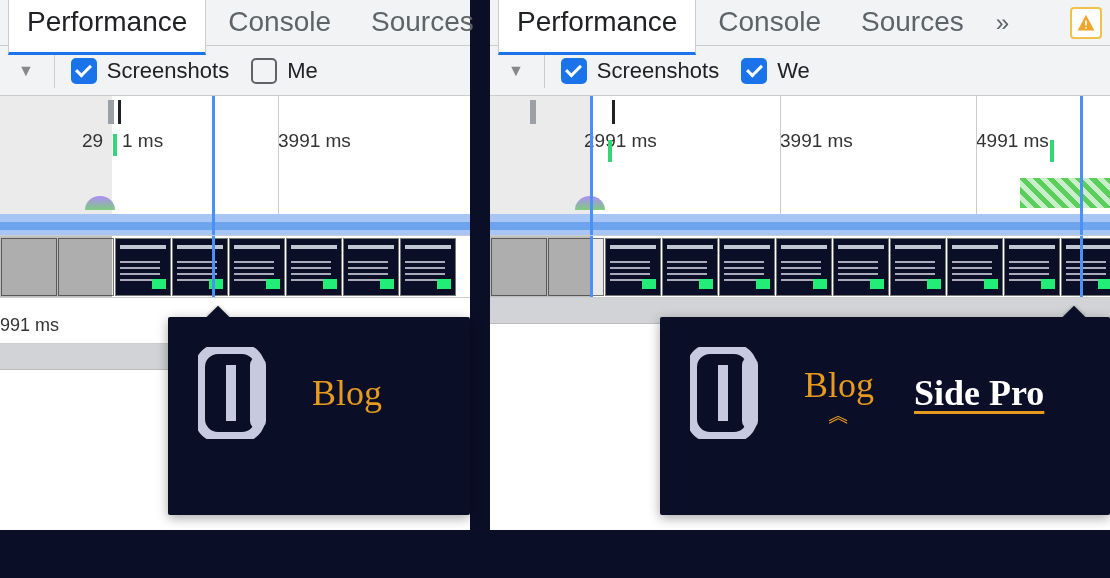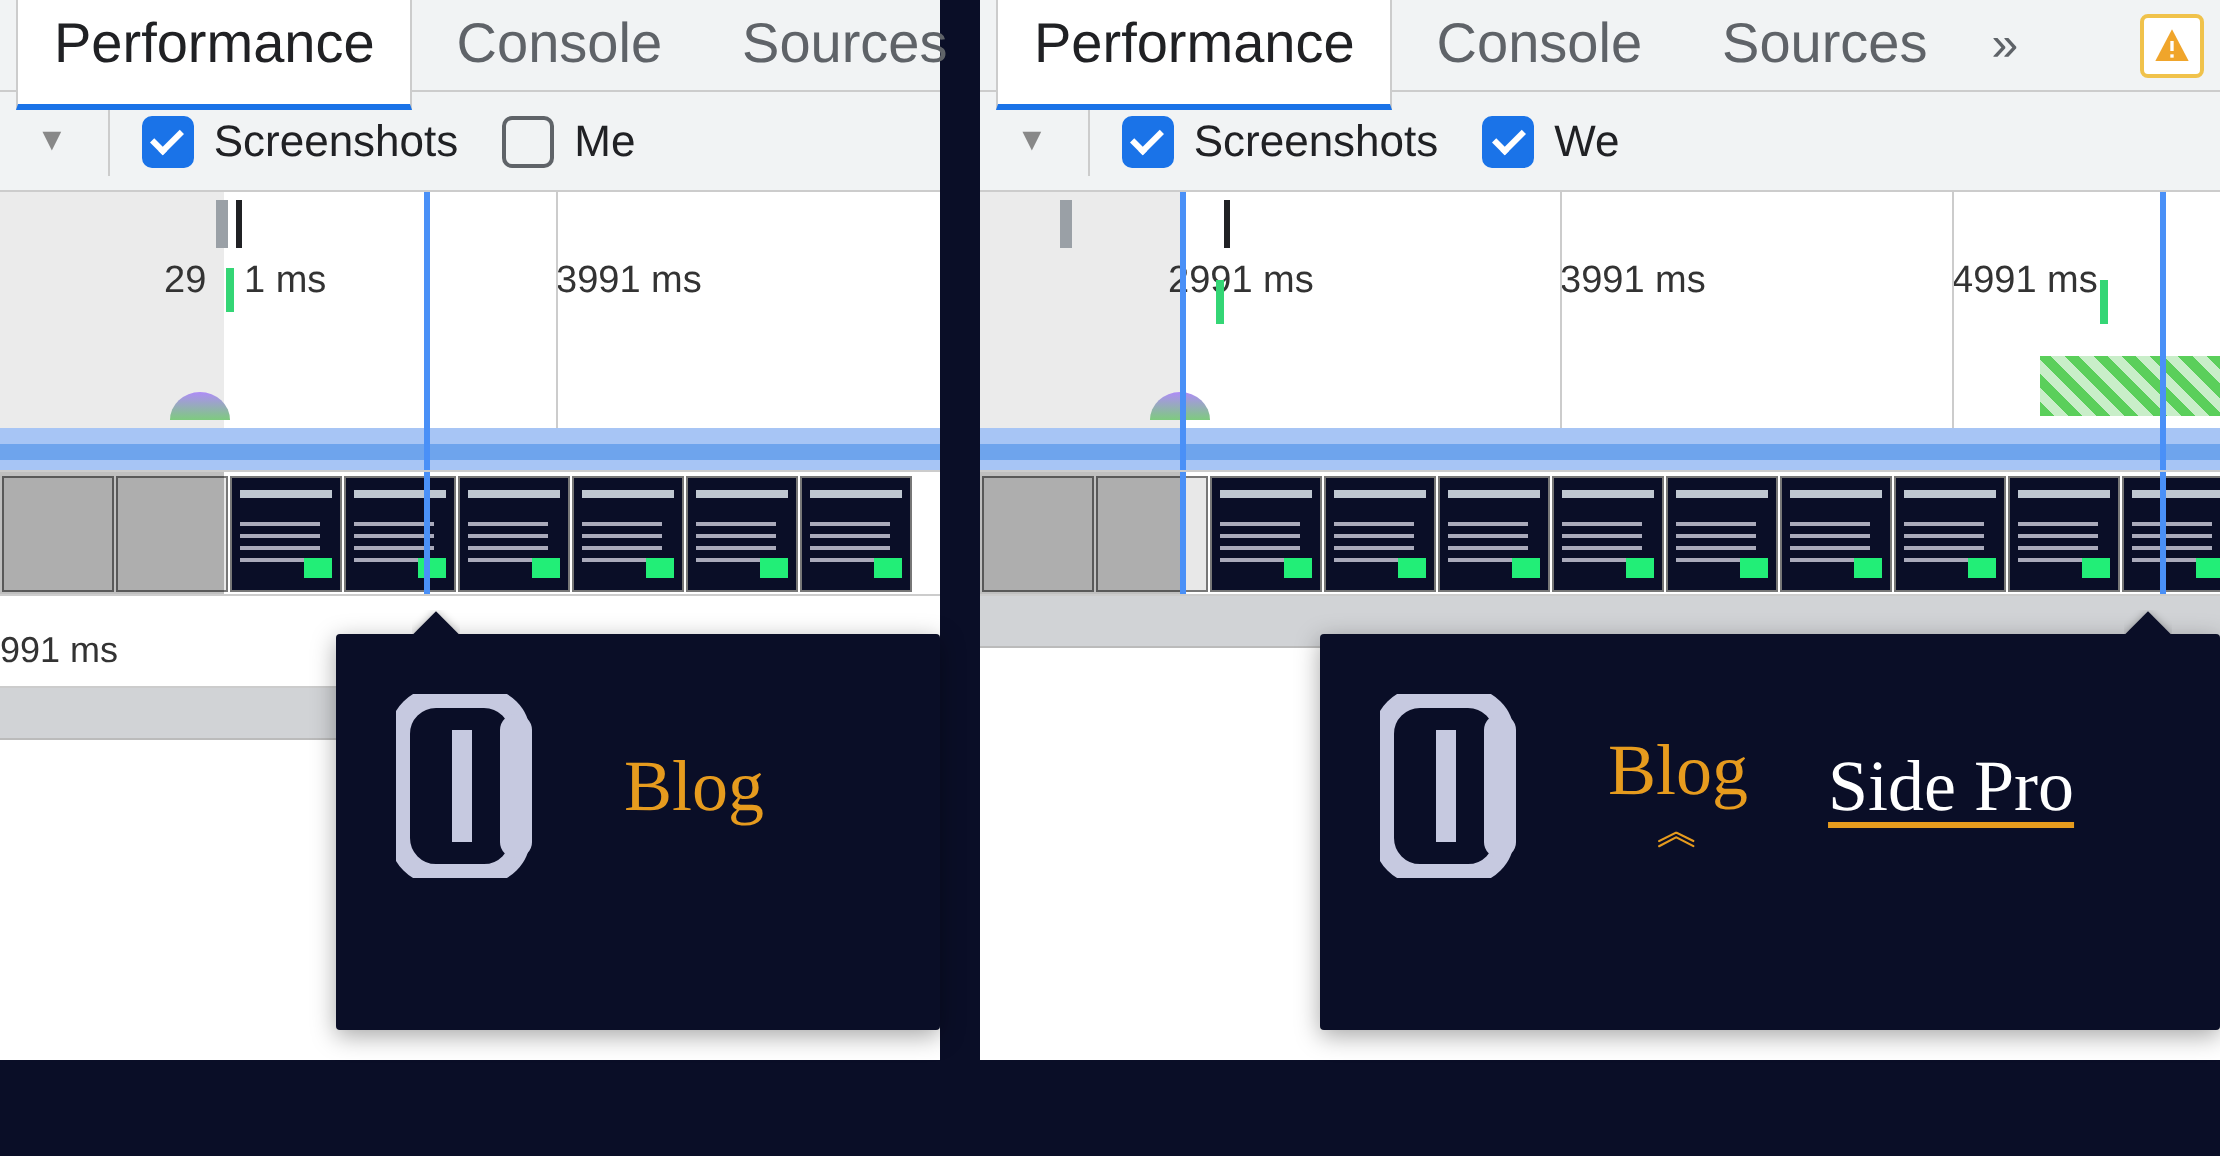--- a/index.html
+++ b/index.html
@@ -297,20 +297,21 @@
     font-family: Georgia, "Times New Roman", serif;
     font-size: 36px;
   }
   .nav-link.orange { color: #e69b1e; text-align: center; }
   .nav-link.white {
     color: #fff;
     text-decoration: underline;
     text-decoration-thickness: 3px;
     text-decoration-color: #e69b1e;
     text-underline-offset: 6px;
+    font-weight: bold;
   }
   .chevrons {
     color: #e69b1e;
     text-align: center;
     font-size: 22px;
     margin-top: 2px;
     line-height: 0.6;
   }
   .logo-box svg { display: block; }
 

